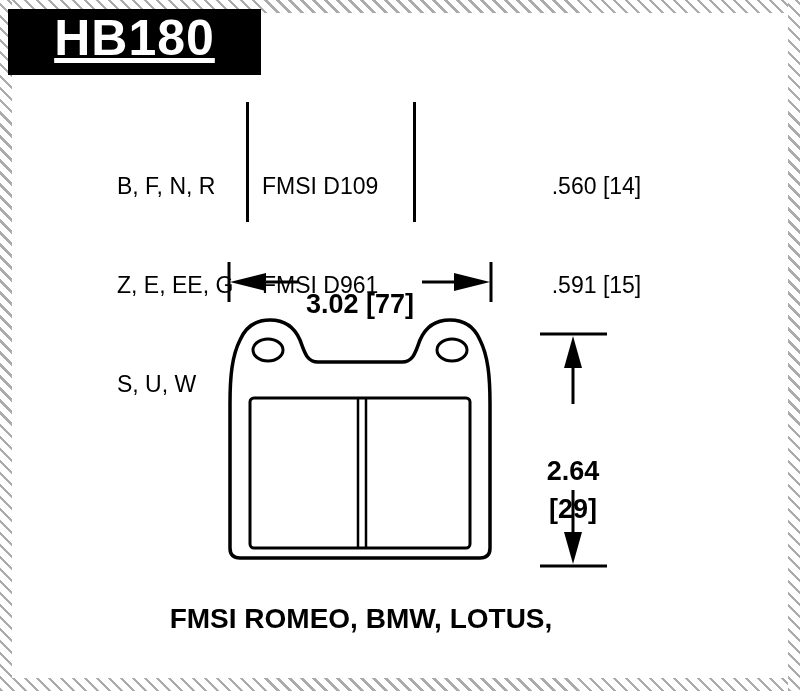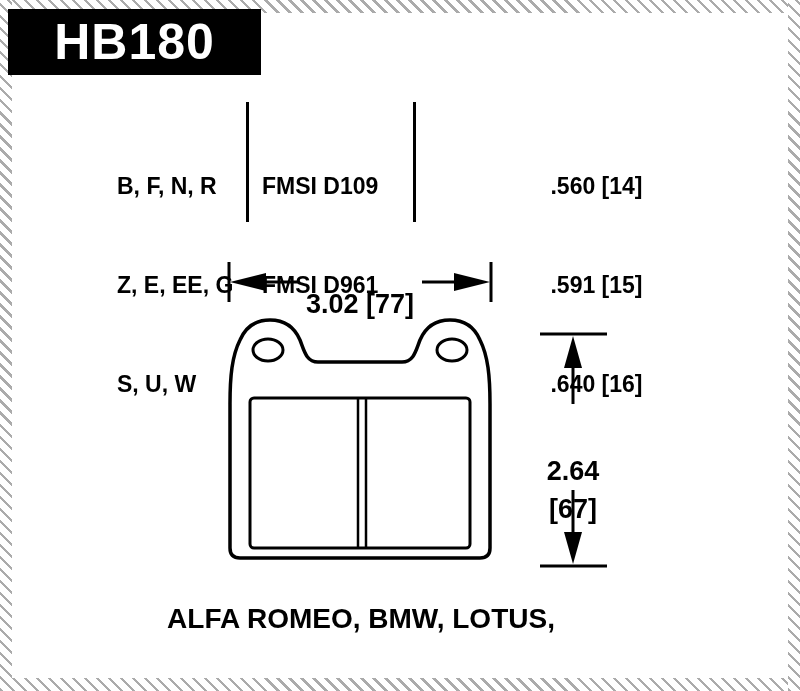--- a/index.html
+++ b/index.html
@@ -16,25 +16,25 @@
     background:repeating-linear-gradient(45deg,#ababab 0px,#ababab 2.5px,#ffffff 2.5px,#ffffff 8.5px);
   }
   .stripe.top{left:0;top:0;width:800px;height:13px;}
   .stripe.bottom{left:0;bottom:0;width:800px;height:13px;}
   .stripe.left{left:0;top:0;width:12px;height:691px;}
   .stripe.right{right:0;top:0;width:12px;height:691px;}
 
   .part-box{
     position:absolute;left:8px;top:9px;width:253px;height:66px;
     background:#000;color:#fff;
-    display:flex;align-items:center;justify-content:center;
-    font-size:50px;font-weight:bold;letter-spacing:1px;
+    display:flex;align-items:flex-start;justify-content:center;
+    font-size:50px;font-weight:bold;letter-spacing:1px;text-decoration:underline;
   }
 
-  .col{position:absolute;font-size:23px;font-weight:bold;line-height:33px;white-space:pre;}
+  .col{position:absolute;font-size:23px;font-weight:normal;line-height:33px;white-space:pre;}
   .col div{height:33px;}
   .col.compounds{left:117px;top:104px;}
   .col.fmsi{left:262px;top:104px;text-align:right;}
   .col.thickness{left:500px;top:104px;width:193px;text-align:center;}
   .vline{position:absolute;width:3px;background:#000;}
   .vline.v1{left:246px;top:102px;height:120px;}
   .vline.v2{left:413px;top:102px;height:120px;}
 
   .dim-text{position:absolute;font-weight:bold;font-size:27px;text-align:center;margin-top:24px;}
   .dim-width{left:297px;top:265px;width:126px;}
@@ -68,21 +68,20 @@
   </div>
   <div class="vline v1"></div>
   <div class="col fmsi">
     <div>FMSI D109</div>
     <div>FMSI D961</div>
   </div>
   <div class="vline v2"></div>
   <div class="col thickness">
     <div>.560 [14]</div>
     <div>.591 [15]</div>
-    <div>.640 [16]</div>
   </div>
 
   <svg class="linework" width="800" height="691" viewBox="0 0 800 691">
 
     <g stroke="#000" fill="none" stroke-width="3">
       <path d="M229 262 V302"></path>
       <path d="M491 262 V302"></path>
       <path d="M262 282 H298"></path>
       <path d="M422 282 H458"></path>
     </g>
@@ -114,20 +113,20 @@
       <ellipse stroke-width="3" cx="224" cy="32" rx="15" ry="11"></ellipse>
       <rect stroke-width="3" x="22" y="80" width="220" height="150" rx="4"></rect>
       <line stroke-width="2.5" x1="130" y1="80" x2="130" y2="230"></line>
       <line stroke-width="2.5" x1="138" y1="80" x2="138" y2="230"></line>
     </g>
   </svg>
 
   <div class="dim-text dim-width">3.02 [77]</div>
   <div class="dim-text dim-height">
     <div>2.64</div>
-    <div>[67]</div>
+    <div>[29]</div>
   </div>
 
   <div class="apps">
-    <div>ALFA ROMEO, BMW, LOTUS,</div>
+    <div>FMSI ROMEO, BMW, LOTUS,</div>
   </div>
 
 </div>
 
 </body></html>

